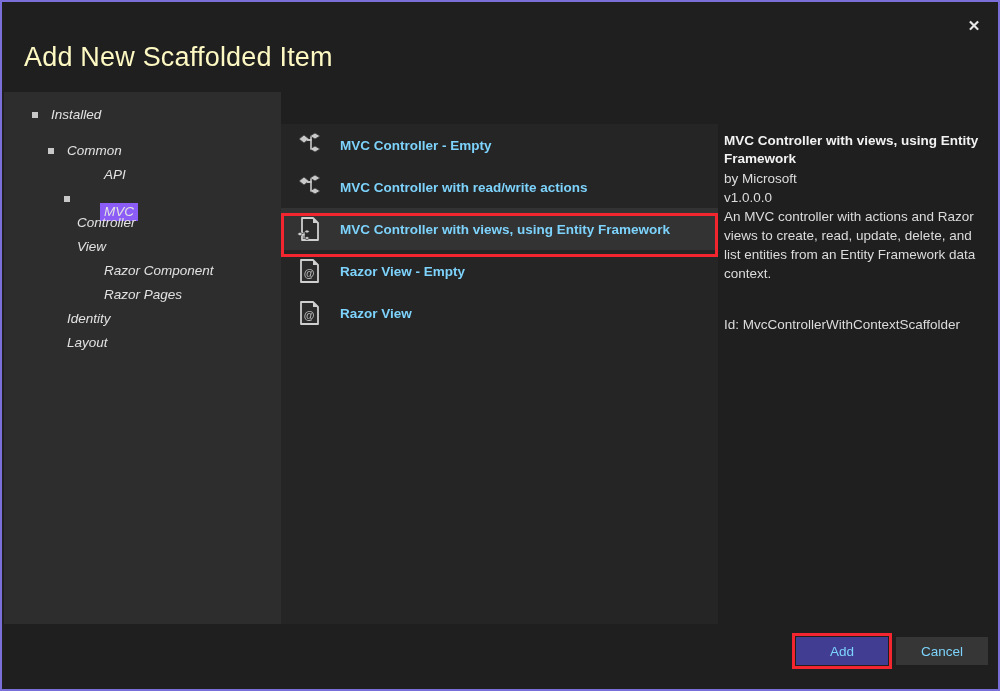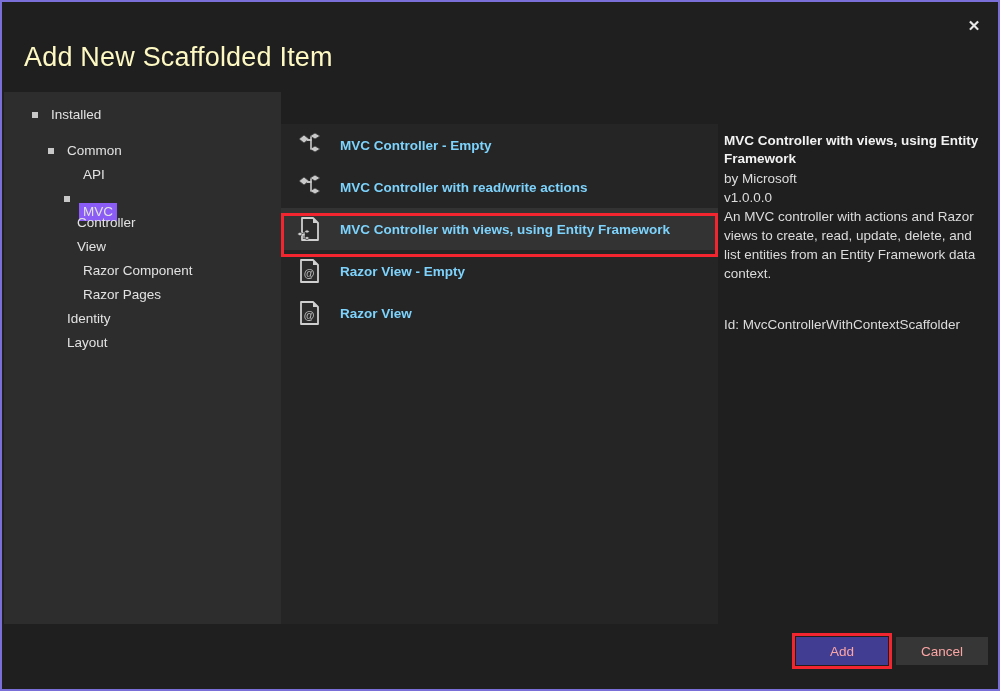--- a/index.html
+++ b/index.html
@@ -83,26 +83,26 @@
   .tree-row .twisty.open::before {
     content: "";
     position: absolute;
     left: 2px; top: 4px;
     width: 0; height: 0;
     border-left: 6px solid #c8c8c8;
     border-bottom: 6px solid #c8c8c8;
     border-top: 0 solid transparent;
     border-right: 0 solid transparent;
   }
-  .tree-label { padding: 1px 4px 2px 4px; }
+  .tree-label { padding: 1px 4px 2px 4px; font-style: italic; }
   .tree-row.selected .tree-label { background: #8b5cf6; margin-top: 25px; }
 
   .lvl0 { padding-left: 26px; }
   .lvl1 { padding-left: 42px; }
-  .lvl2 { padding-left: 58px; }
+  .lvl2 { padding-left: 58px; gap: 21px; }
   .lvl3 { padding-left: 52px; }
   .tree-row.nochevron .twisty::before { content: none; }
   .tree-spacer { height: 12px; }
 
   
   .list-panel {
     position: absolute;
     left: 279px; top: 122px;
     width: 437px; height: 503px;
     background: #252526;
@@ -179,21 +179,21 @@
     height: 63px;
     background: #1f1f1f;
   }
   .btn {
     position: absolute;
     top: 13px;
     height: 28px;
     border: none;
     font-family: "Liberation Sans", sans-serif;
     font-size: 13.5px;
-    color: #fca5a5;
+    color: #7dd3fc;
     cursor: pointer;
   }
   .btn-add {
     right: 108px;
     width: 92px;
     background: #413d93;
   }
   .btn-cancel {
     right: 8px;
     width: 92px;

